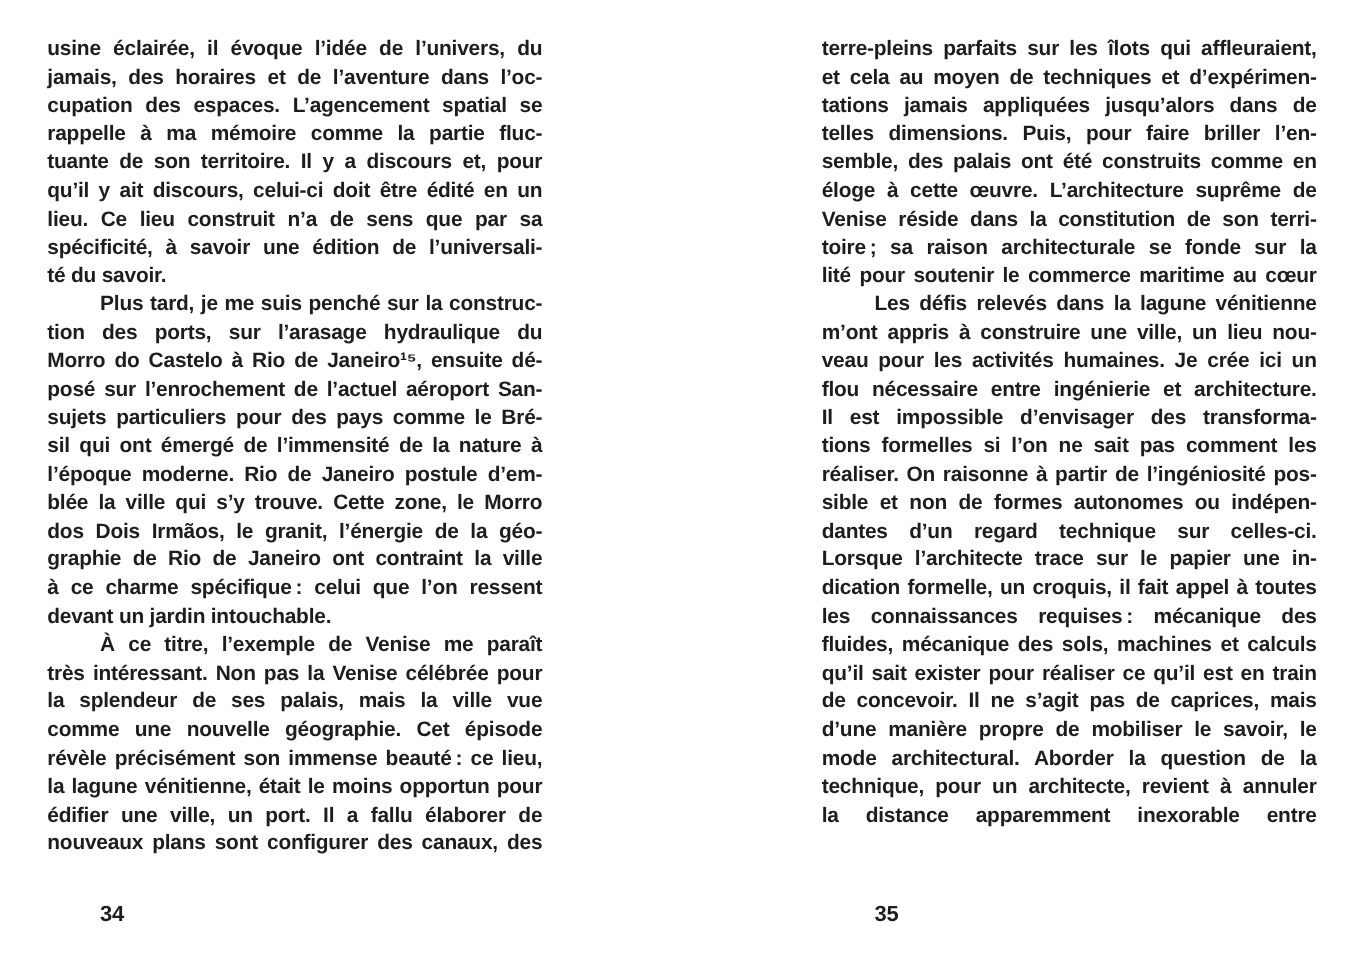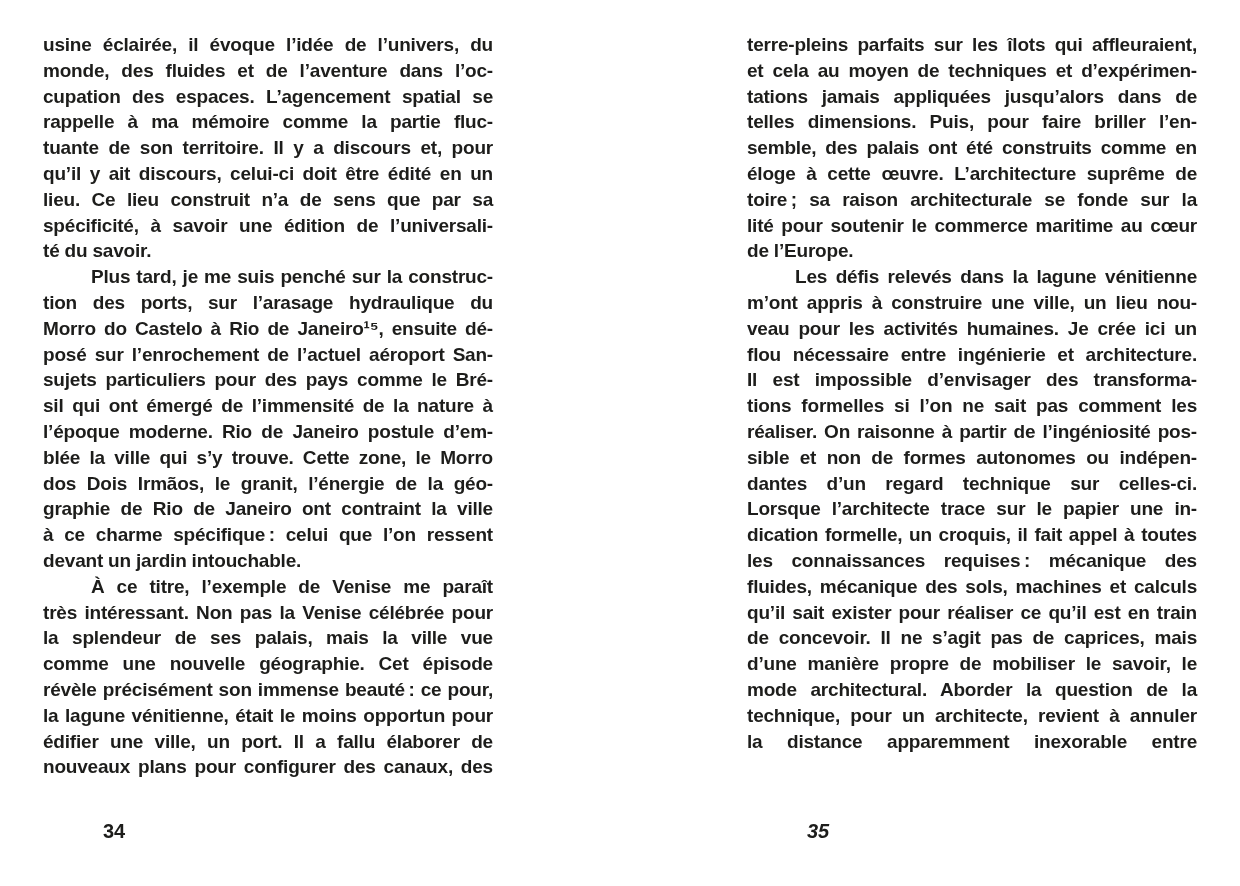--- a/index.html
+++ b/index.html
@@ -38,34 +38,33 @@
   .line.end {
     text-align-last: left;
     -moz-text-align-last: left;
   }
   .folio {
     position: absolute;
     top: 820px;
     font-size: 20px;
     font-weight: 700;
     letter-spacing: -0.2px;
-    margin-left: 12px;
   }
   .page-left  .folio { left: 91px; }
-  .page-right .folio { left: 795px; font-style: italic; }
+  .page-right .folio { left: 795px; }
 </style>
 </head>
 <body>
 
 <div class="spread">
 
   <div class="page page-left">
     <div class="text-block">
         <div class="line">usine éclairée, il évoque l’idée de l’univers, du</div>
-        <div class="line">monde, des fluides et de l’aventure dans l’oc-</div>
+        <div class="line">jamais, des horaires et de l’aventure dans l’oc-</div>
         <div class="line">cupation des espaces. L’agencement spatial se</div>
         <div class="line">rappelle à ma mémoire comme la partie fluc-</div>
         <div class="line">tuante de son territoire. Il y a discours et, pour</div>
         <div class="line">qu’il y ait discours, celui-ci doit être édité en un</div>
         <div class="line">lieu. Ce lieu construit n’a de sens que par sa</div>
         <div class="line">spécificité, à savoir une édition de l’universali-</div>
         <div class="line end">té du savoir.</div>
         <div class="line indent">Plus tard, je me suis penché sur la construc-</div>
         <div class="line">tion des ports, sur l’arasage hydraulique du</div>
         <div class="line">Morro do Castelo à Rio de Janeiro¹⁵, ensuite dé-</div>
@@ -75,39 +74,39 @@
         <div class="line">l’époque moderne. Rio de Janeiro postule d’em-</div>
         <div class="line">blée la ville qui s’y trouve. Cette zone, le Morro</div>
         <div class="line">dos Dois Irmãos, le granit, l’énergie de la géo-</div>
         <div class="line">graphie de Rio de Janeiro ont contraint la ville</div>
         <div class="line">à ce charme spécifique : celui que l’on ressent</div>
         <div class="line end">devant un jardin intouchable.</div>
         <div class="line indent">À ce titre, l’exemple de Venise me paraît</div>
         <div class="line">très intéressant. Non pas la Venise célébrée pour</div>
         <div class="line">la splendeur de ses palais, mais la ville vue</div>
         <div class="line">comme une nouvelle géographie. Cet épisode</div>
-        <div class="line">révèle précisément son immense beauté : ce pour,</div>
+        <div class="line">révèle précisément son immense beauté : ce lieu,</div>
         <div class="line">la lagune vénitienne, était le moins opportun pour</div>
         <div class="line">édifier une ville, un port. Il a fallu élaborer de</div>
-        <div class="line">nouveaux plans pour configurer des canaux, des</div>
+        <div class="line">nouveaux plans sont configurer des canaux, des</div>
       </div>
     <div class="folio">34</div>
   </div>
 
   <div class="page page-right">
     <div class="text-block">
         <div class="line">terre-pleins parfaits sur les îlots qui affleuraient,</div>
         <div class="line">et cela au moyen de techniques et d’expérimen-</div>
         <div class="line">tations jamais appliquées jusqu’alors dans de</div>
         <div class="line">telles dimensions. Puis, pour faire briller l’en-</div>
         <div class="line">semble, des palais ont été construits comme en</div>
         <div class="line">éloge à cette œuvre. L’architecture suprême de</div>
+        <div class="line">Venise réside dans la constitution de son terri-</div>
         <div class="line">toire ; sa raison architecturale se fonde sur la</div>
         <div class="line">lité pour soutenir le commerce maritime au cœur</div>
-        <div class="line end">de l’Europe.</div>
         <div class="line indent">Les défis relevés dans la lagune vénitienne</div>
         <div class="line">m’ont appris à construire une ville, un lieu nou-</div>
         <div class="line">veau pour les activités humaines. Je crée ici un</div>
         <div class="line">flou nécessaire entre ingénierie et architecture.</div>
         <div class="line">Il est impossible d’envisager des transforma-</div>
         <div class="line">tions formelles si l’on ne sait pas comment les</div>
         <div class="line">réaliser. On raisonne à partir de l’ingéniosité pos-</div>
         <div class="line">sible et non de formes autonomes ou indépen-</div>
         <div class="line">dantes d’un regard technique sur celles-ci.</div>
         <div class="line">Lorsque l’architecte trace sur le papier une in-</div>

